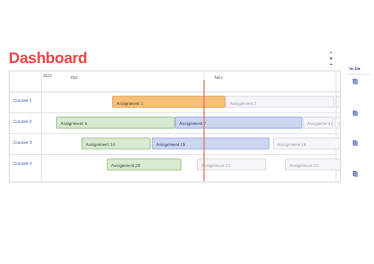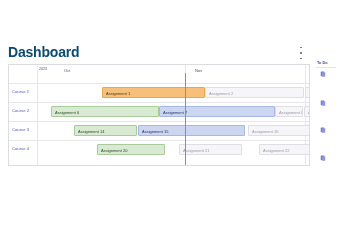--- a/index.html
+++ b/index.html
@@ -11,21 +11,21 @@
     position:relative;
   }
   #app{position:absolute;inset:0;background:#fff;}
 
   
   .header{
     position:absolute;left:8px;top:44px;right:8px;height:18px;
   }
   .page-title{
     position:absolute;left:0;top:0;
-    font-size:14px;font-weight:700;color:#0c4a6e;
+    font-size:14px;font-weight:700;color:#ef4444;
     letter-spacing:-0.2px;line-height:16px;
   }
   .kebab{
     position:absolute;right:27px;top:3px;
     width:8px;height:12px;cursor:pointer;
     display:flex;flex-direction:column;align-items:center;justify-content:space-between;
   }
   .kebab i{display:block;width:1.3px;height:1.3px;border-radius:50%;background:#6b6b78;}
 
   

